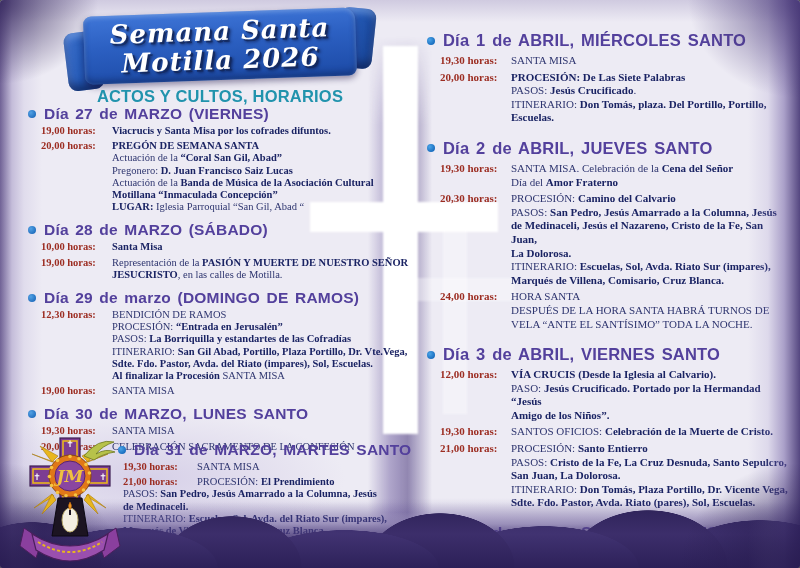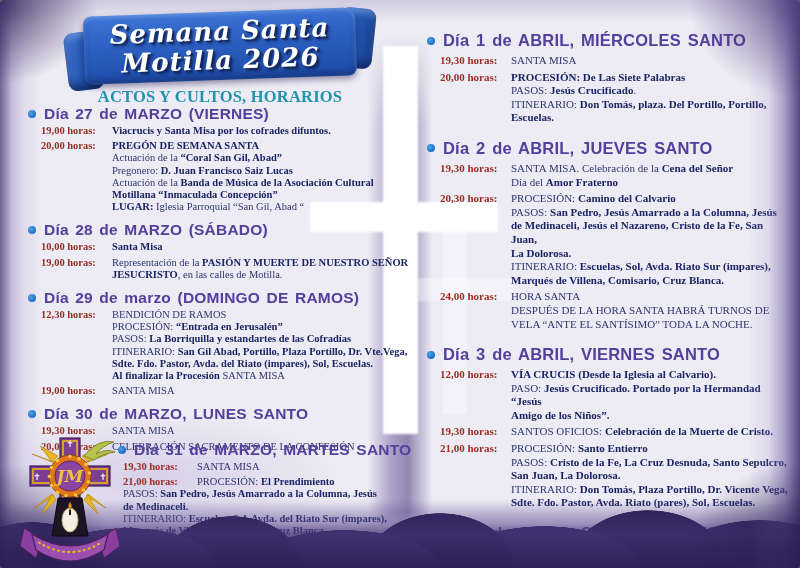--- a/index.html
+++ b/index.html
@@ -47,21 +47,21 @@
   .curl.right{right:0;top:4px;height:60px;transform:rotate(6deg);}
   .ribbon-main{position:absolute;left:18px;right:18px;top:8px;bottom:8px;
     background:linear-gradient(178deg,#3f76d8 0%,#2c60c2 42%,#1c4aa6 100%);
     transform:rotate(-2deg);border-radius:8px 12px 8px 8px;
     box-shadow:0 3px 6px rgba(30,20,70,.45), inset 0 2px 4px rgba(160,195,245,.45), inset 0 -4px 6px rgba(10,25,70,.4);
     display:flex;flex-direction:column;align-items:center;justify-content:center;}
   .banner-line{font-family:"DejaVu Serif",serif;font-style:italic;font-weight:bold;
     color:#fff;font-size:26px;line-height:29px;letter-spacing:1px;
     text-shadow:2px 2px 0 rgba(20,40,90,.8), 3px 3px 3px rgba(0,0,30,.5);}
   .subtitle{position:absolute;left:60px;top:87px;width:320px;text-align:center;z-index:6;
-    font-family:Liberation Serif, serif;font-weight:bold;font-size:16.5px;
+    font-family:Liberation Sans, sans-serif;font-weight:bold;font-size:16.5px;
     color:#2193ad;letter-spacing:.2px;}
   
   .col{position:absolute;z-index:3;}
   .col-left{left:28px;top:104px;width:392px;}
   .col-right{left:427px;top:30px;width:364px;}
   .col-martes{left:118px;top:440px;width:316px;}
   .day{margin-bottom:7px;}
   .col-right .day{margin-bottom:13px;}
   .day-title{font-family:"Liberation Sans",sans-serif;font-weight:bold;color:#53409c;
     font-size:15.5px;line-height:19px;letter-spacing:.2px;word-spacing:2px;margin-bottom:2px;

